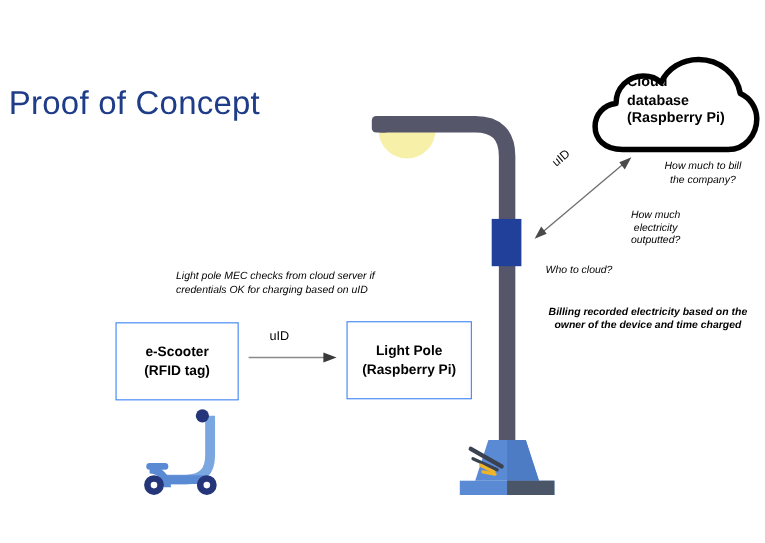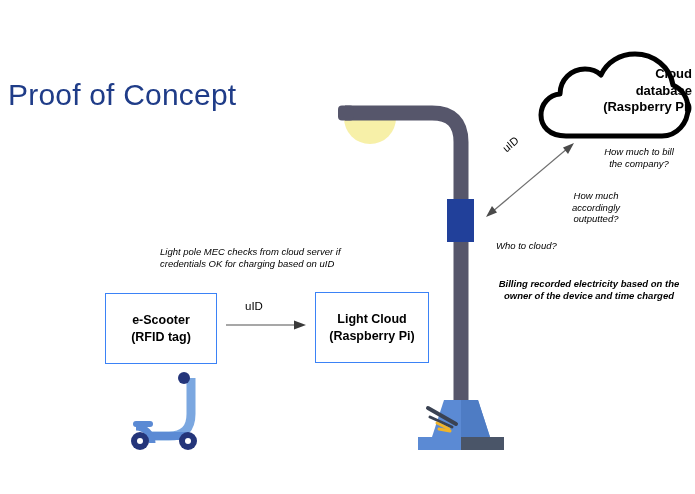--- a/index.html
+++ b/index.html
@@ -192,43 +192,43 @@
       <polygon points="306,325 294,320.5 294,329.5" fill="#3a3a3a"></polygon>
     </g>
 
     <g>
       <line x1="492" y1="212" x2="568" y2="148" stroke="#6f6f6f" stroke-width="1.2"></line>
       <polygon points="486,217 497,212.5 492,206" fill="#4a4a4a"></polygon>
       <polygon points="574,143 563,147.5 568,154" fill="#4a4a4a"></polygon>
     </g>
   </svg>
 
-  <div style="position:absolute;left:570px;top:66px;width:122px;text-align:right;
+  <div style="position:absolute;left:570px;top:66px;width:122px;text-align:left;
               font-size:13px;font-weight:bold;color:#000000;line-height:1.28;white-space:pre-line;">Cloud
 database
 (Raspberry Pi)</div>
 
   <div class="node-box" id="box-scooter">e-Scooter
 (RFID tag)</div>
 
-  <div class="node-box" id="box-lightpole">Light Cloud
+  <div class="node-box" id="box-lightpole">Light Pole
 (Raspberry Pi)</div>
 
   <div id="uid-horizontal">uID</div>
 
   <div id="uid-diagonal">uID</div>
 
   <div class="annot bold" id="mec-note">Light pole MEC checks from cloud server if
 credentials OK for charging based on uID</div>
 
   <div class="annot" id="bill-how-much">How much to bill
 the company?</div>
 
   <div class="annot" id="electricity-note">How much
-accordingly
+electricity
 outputted?</div>
 
   <div class="annot" id="who-to-bill">Who to cloud?</div>
 
   <div class="annot bold" id="billing-note">Billing recorded electricity based on the
 owner of the device and time charged</div>
 
 </div>
 
 </body></html>

